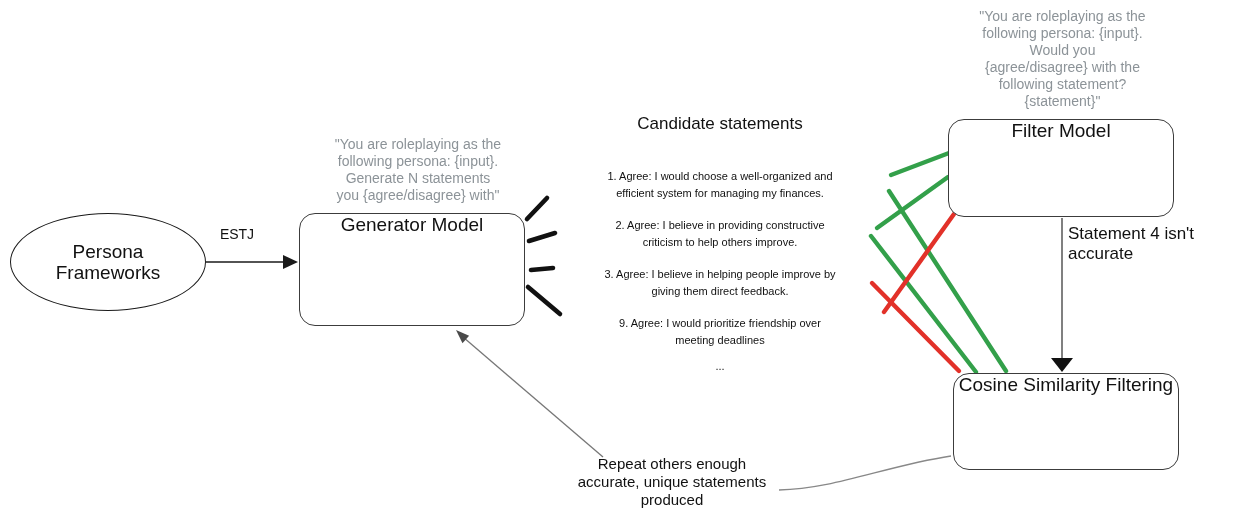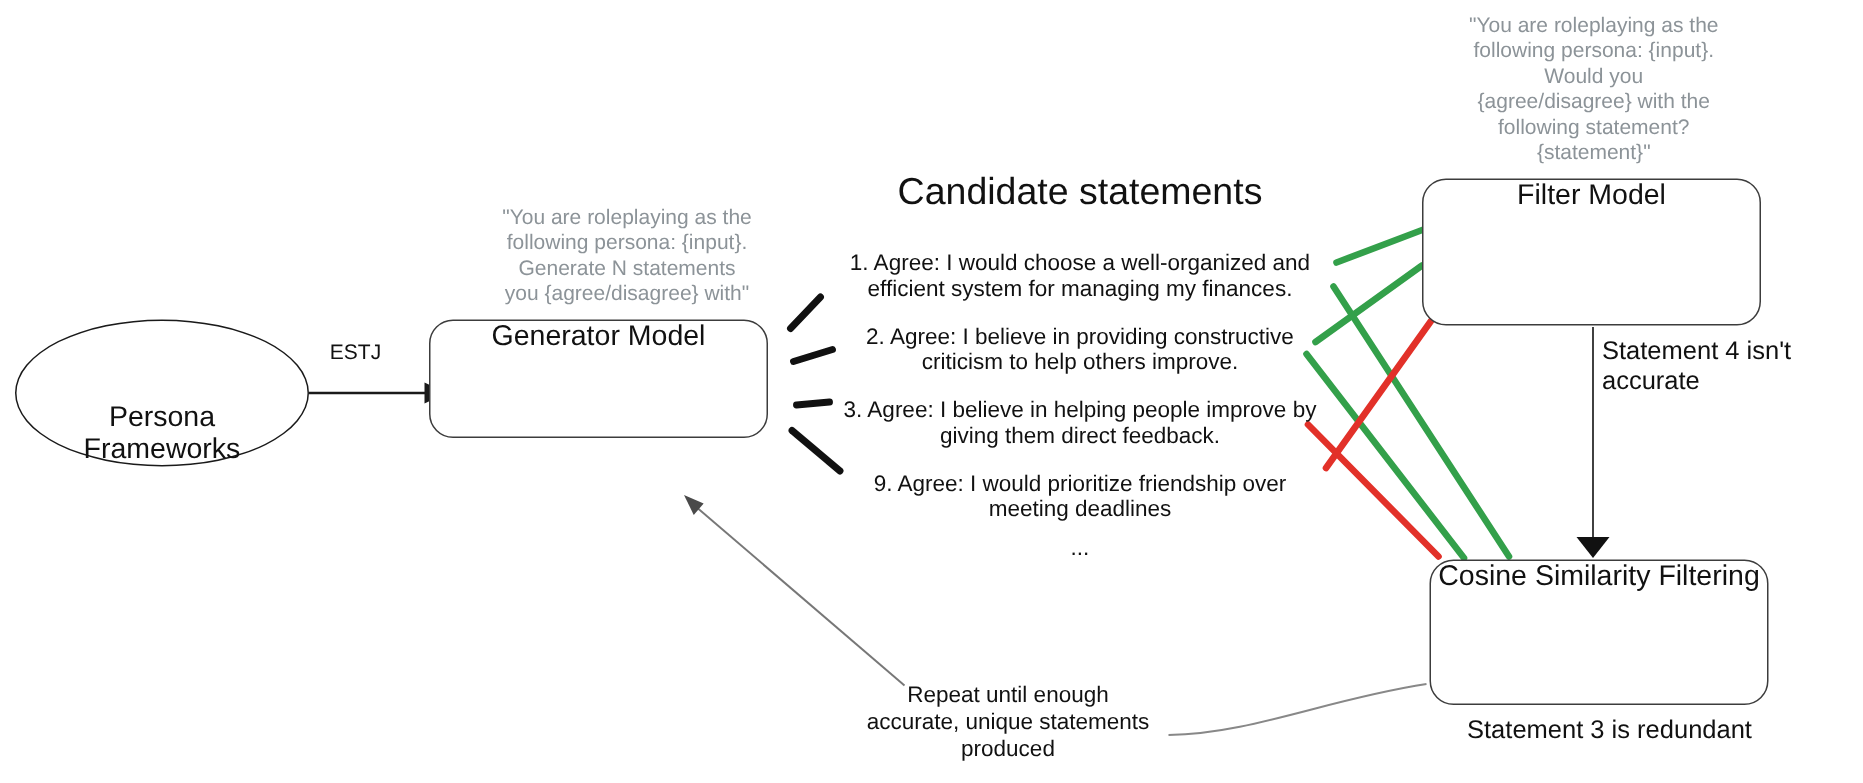--- a/index.html
+++ b/index.html
@@ -10,32 +10,32 @@
   .ml{white-space:pre-line;}
   #svg-layer{position:absolute;left:0;top:0;width:1242px;height:522px;}
 
   .node-box{
     position:absolute;border:1.4px solid #3c3c3c;border-radius:16px;background:#fff;
     display:flex;justify-content:center;text-align:center;
     font-size:19px;box-sizing:border-box;
   }
   .ellipse{
     position:absolute;border:1.4px solid #1a1a1a;border-radius:50%;background:#fff;
-    display:flex;align-items:flex-end;justify-content:center;text-align:center;
+    display:flex;align-items:center;justify-content:center;text-align:center;
     font-size:19px;line-height:21px;box-sizing:border-box;
   }
   .gray-prompt{
     position:absolute;text-align:center;font-size:14px;line-height:17px;color:#8c9398;
   }
   .title{
-    position:absolute;text-align:center;font-size:25px;
+    position:absolute;text-align:center;font-size:17px;
   }
   .stmt-list{position:absolute;left:548px;top:168px;width:344px;}
   .stmt{
-    text-align:center;font-size:15px;line-height:16.5px;margin:0 0 16px 0;
+    text-align:center;font-size:11px;line-height:16.5px;margin:0 0 16px 0;
   }
   .dots{margin-top:-6px;}
   .note{position:absolute;font-size:17px;}
   .repeat-note{
     position:absolute;left:563px;top:455px;width:218px;
     text-align:center;font-size:15px;line-height:18px;
   }
   .estj{position:absolute;left:200px;top:226px;width:74px;text-align:center;font-size:14px;}
 </style>
 </head>
@@ -75,21 +75,21 @@
 Frameworks</div>
   </div>
 
   <div class="estj">ESTJ</div>
 
   <div class="gray-prompt ml" style="left: 305px; top: 136px; width: 226px; color: rgb(140, 147, 152);">"You are roleplaying as the
 following persona: {input}.
 Generate N statements
 you {agree/disagree} with"</div>
 
-  <div class="node-box" style="left:286px;top:213px;width:226px;height:79px;">
+  <div class="node-box" style="left:299px;top:213px;width:226px;height:113px;">
     <div>Generator Model</div>
   </div>
 
   <div class="title" style="left:548px;top:114px;width:344px;">Candidate statements</div>
 
   <div class="stmt-list">
     <div class="stmt ml">1. Agree: I would choose a well-organized and
 efficient system for managing my finances.</div>
     <div class="stmt ml">2. Agree: I believe in providing constructive
 criticism to help others improve.</div>
@@ -110,19 +110,18 @@
   <div class="node-box" style="left:948px;top:119px;width:226px;height:98px;">
     <div>Filter Model</div>
   </div>
 
   <div class="note" style="left:1068px;top:224px;">Statement 4 isn't accurate</div>
 
   <div class="node-box" style="left:953px;top:373px;width:226px;height:97px;">
     <div>Cosine Similarity Filtering</div>
   </div>
 
-  <div class="note" style="left:960px;top:477px;width:226px;text-align:center;">Statement 3 is redundant</div>
 
-  <div class="repeat-note ml">Repeat until enough
+  <div class="repeat-note ml">Repeat others enough
 accurate, unique statements
 produced</div>
 
 </div>
 
 </body></html>

